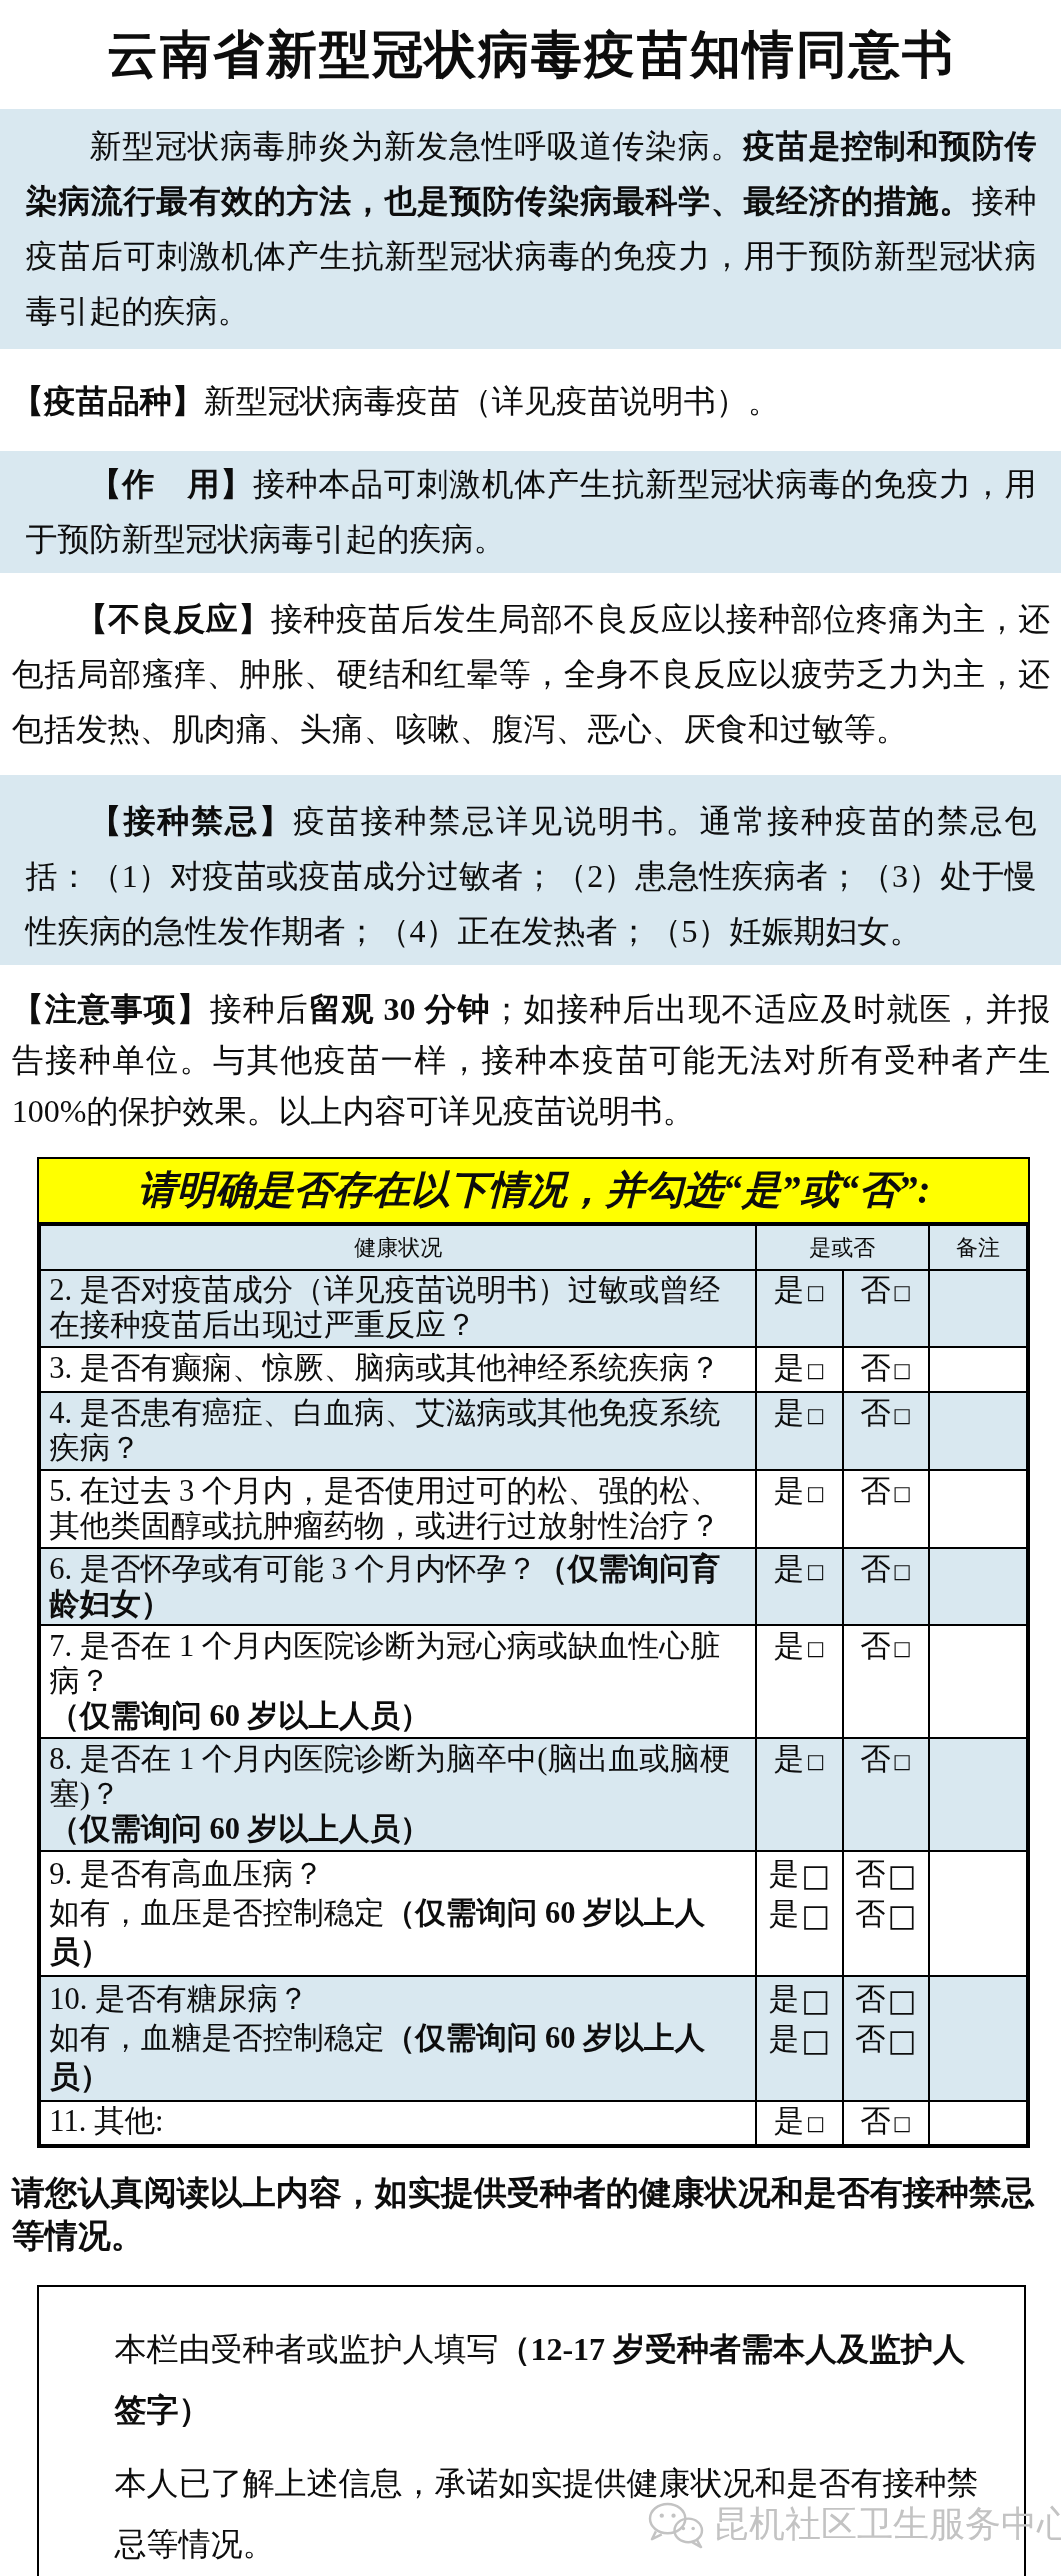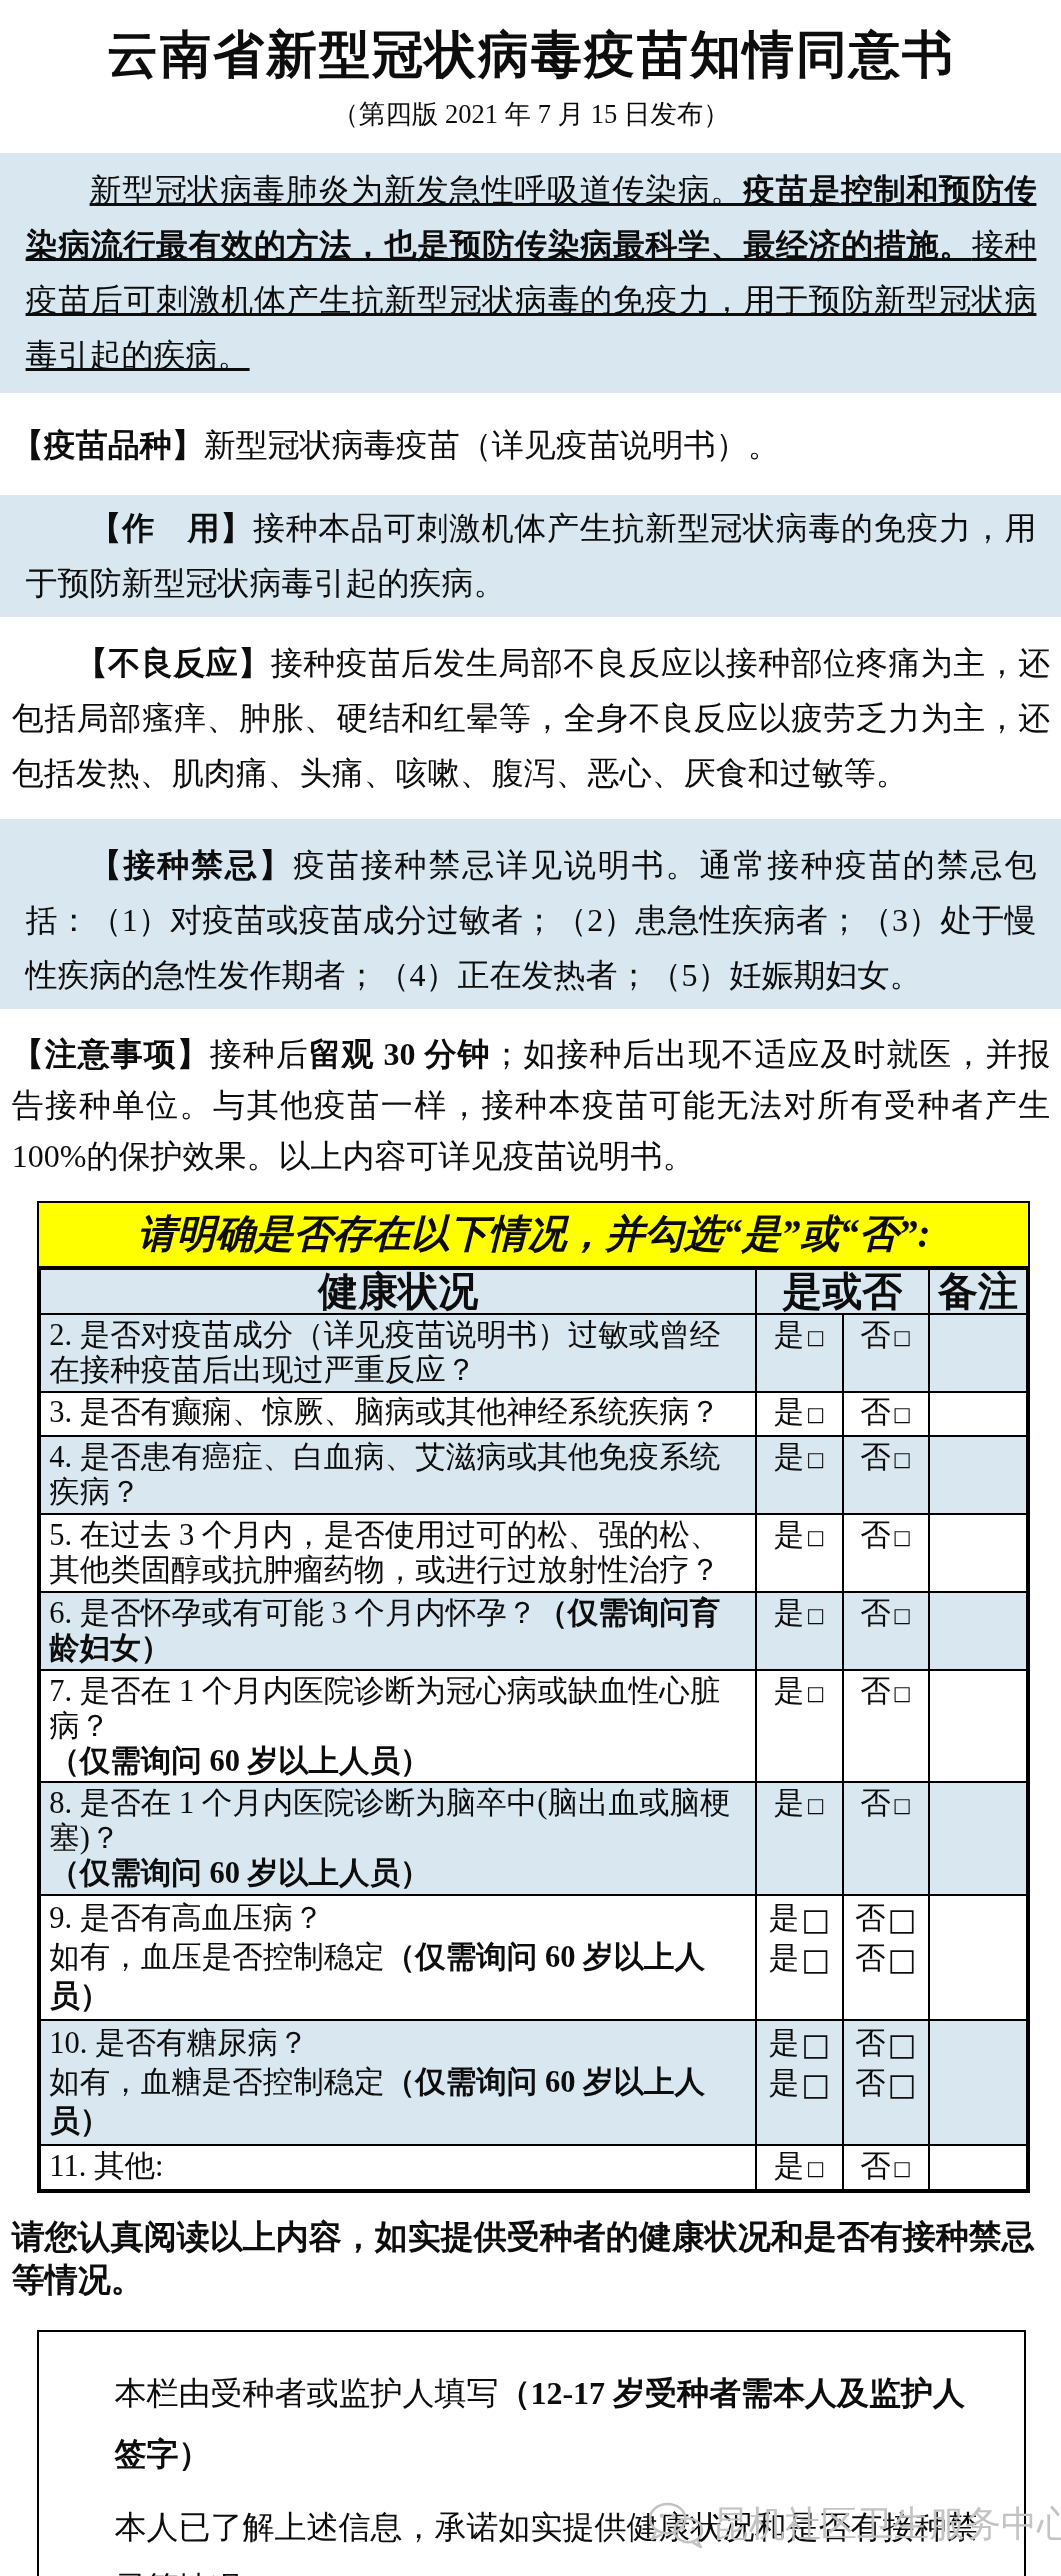--- a/index.html
+++ b/index.html
@@ -6,34 +6,34 @@
   .page{
     position:relative;width:1062px;height:2576px;margin:0 auto;background:#ffffff;
     font-family:"Liberation Serif","DejaVu Serif",serif;color:#0d0d0d;overflow:hidden;
   }
   .inner{padding:23.6px 11.8px 0 11.8px;}
   .title{font-size:51px;font-weight:700;text-align:center;letter-spacing:2px;line-height:1.25;margin:0;}
   .subtitle{font-size:26.5px;text-align:center;line-height:1.3;margin-top:9.8px;}
   .para{font-size:32px;line-height:55px;text-align:justify;margin:0;}
   .indent{text-indent:2em;}
   .hl{background:#d9e8f0;padding:9.8px 13.8px;margin-left:-11.8px;margin-right:-11.8px;padding-left:25.6px;padding-right:25.6px;}
-  .blueA{margin-top:21.6px;text-decoration:underline;}
+  .blueA{margin-top:21.6px;}
   .s-variety{margin-top:25.6px;}
   .blueB{margin-top:21.6px;padding-top:5.9px;padding-bottom:5.9px;}
   .s-adverse{margin-top:19.7px;}
   .blueC{margin-top:17.7px;padding-top:19px;padding-bottom:5.9px;}
   .s-notes{margin-top:19.7px;line-height:51px;}
   b{font-weight:700;}
 
   .tablewrap{margin:19.7px 0 0 25.6px;width:989px;border:2.9px solid #000;}
   .banner{background:#ffff00;border-bottom:2px solid #000;text-align:center;
           font-size:39px;font-weight:700;padding:7.9px 0;line-height:1.2;font-style:italic;}
   table.health{border-collapse:collapse;width:100%;font-size:30.5px;table-layout:fixed;}
   table.health td,table.health th{border:2px solid #000;padding:2.9px 7.9px;vertical-align:top;line-height:35px;}
-  table.health th{background:#d9e8f0;text-align:center;font-size:40px;font-weight:700;padding:3.9px 0;}
+  table.health th{background:#d9e8f0;text-align:center;font-size:22px;font-weight:400;padding:3.9px 0;}
   col.c-q{width:72.5%;}col.c-y{width:8.8%;}col.c-n{width:8.7%;}col.c-r{width:10%;}
   tr.alt td{background:#d9e8f0;}
   td.c{text-align:center;padding-left:0;padding-right:0;}
   .bx{display:inline-block;font-family:"DejaVu Sans",sans-serif;}
   .sm{font-size:19.7px;vertical-align:1px;margin-left:2px;}
   .lg{font-size:30.5px;vertical-align:-2px;margin-left:2px;}
   .blk{display:block;}
   .two>div{line-height:39px;}
 
   .confirm{font-size:33px;font-weight:700;margin-top:23.6px;line-height:43px;}
@@ -43,21 +43,20 @@
              color:#c3c3c3;font-size:36px;white-space:nowrap;}
   .wicon{width:63px;height:51px;flex:0 0 auto;}
 </style>
 </head>
 <body>
 
 <div class="page">
   <div class="inner">
 
     <h1 class="title">云南省新型冠状病毒疫苗知情同意书</h1>
-    <div class="subtitle">（第四版 2021 年 7 月 15 日发布）</div>
 
     <p class="para indent hl blueA"><span>新型冠状病毒肺炎为新发急性呼吸道传染病。</span><b>疫苗是控制和预防传染病流行最有效的方法，也是预防传染病最科学、最经济的措施。</b><span>接种疫苗后可刺激机体产生抗新型冠状病毒的免疫力，用于预防新型冠状病毒引起的疾病。</span></p>
 
     <p class="para s-variety"><b>【疫苗品种】</b><span>新型冠状病毒疫苗（详见疫苗说明书）。</span></p>
 
     <p class="para indent hl blueB"><b>【作　用】</b><span>接种本品可刺激机体产生抗新型冠状病毒的免疫力，用于预防新型冠状病毒引起的疾病。</span></p>
 
     <p class="para indent s-adverse"><b>【不良反应】</b><span>接种疫苗后发生局部不良反应以接种部位疼痛为主，还包括局部瘙痒、肿胀、硬结和红晕等，全身不良反应以疲劳乏力为主，还包括发热、肌肉痛、头痛、咳嗽、腹泻、恶心、厌食和过敏等。</span></p>
 
     <p class="para indent hl blueC"><b>【接种禁忌】</b><span>疫苗接种禁忌详见说明书。通常接种疫苗的禁忌包括：（1）对疫苗或疫苗成分过敏者；（2）患急性疾病者；（3）处于慢性疾病的急性发作期者；（4）正在发热者；（5）妊娠期妇女。</span></p>

